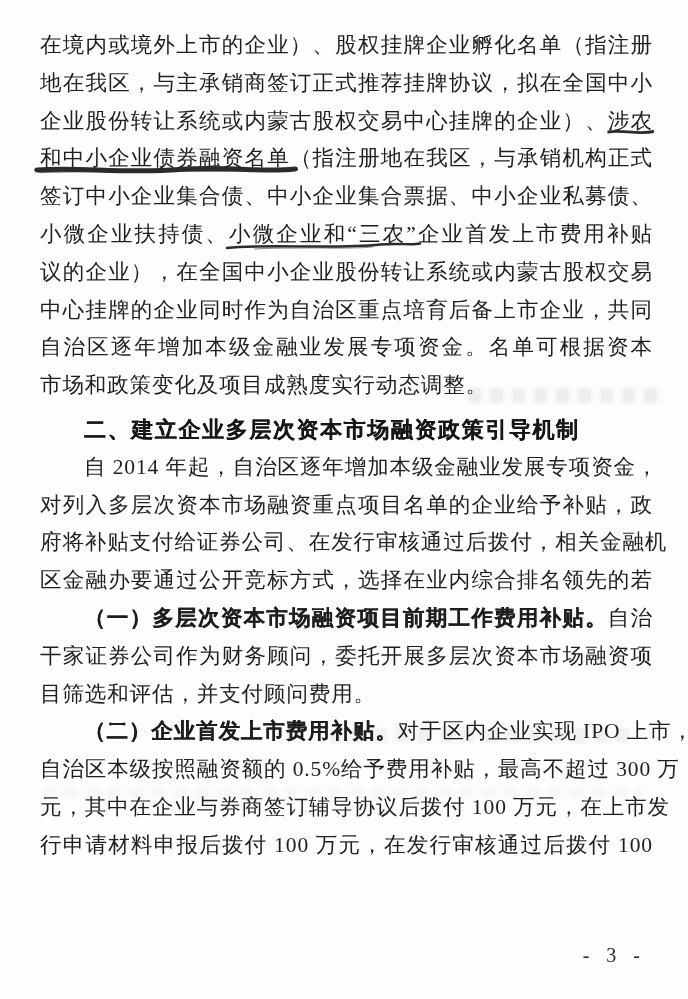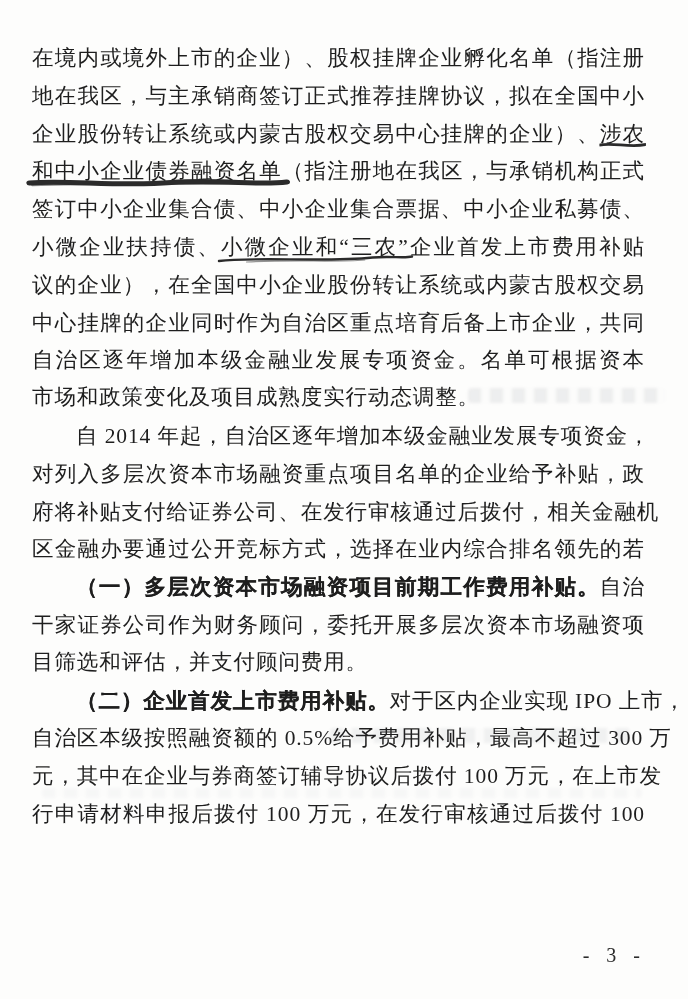--- a/index.html
+++ b/index.html
@@ -10,40 +10,38 @@
   .page {
     position: relative;
     width: 688px;
     height: 999px;
     background: #fdfdfc;
     overflow: hidden;
     font-family: "Liberation Serif", "DejaVu Serif", serif;
   }
   .text-block {
     position: absolute;
-    left: 32px;
+    left: 40px;
     top: 27px;
     width: 613px;
-    margin-top: 13px;
   }
   .line {
     font-size: 21.5px;
     line-height: 37.8px;
     height: 37.8px;
     letter-spacing: 0.9px;
     color: #1e1e1e;
     text-align: justify;
     text-align-last: justify;
     text-justify: inter-ideograph;
     white-space: nowrap;
   }
   .line.no-justify {
     text-align: left;
     text-align-last: left;
-    font-family: Liberation Mono, monospace;
   }
   .line.indent {
     text-indent: 44px;
   }
   .line.heading {
     font-family: "Liberation Sans", "DejaVu Sans", sans-serif;
     font-weight: 700;
     color: #161616;
     letter-spacing: 1.6px;
     margin-top: 6px;
@@ -105,20 +103,21 @@
           </svg></span><span class="seg">（指注册地在我区，与承销机构正式</span></div>
       <div class="line"><span class="seg">签订中小企业集合债、中小企业集合票据、中小企业私募债、</span></div>
       <div class="line"><span class="seg">小微企业扶持债、</span><span class="seg u">小微企业和“三农”<svg class="uline" viewBox="0 0 200 12" preserveAspectRatio="none">
             <path d="M2 8 C 40 3.5, 110 9.5, 158 4.5 C 176 2.8, 190 5.5, 198 3.5" fill="none" stroke="#2b2b2b" stroke-width="2.4" stroke-linecap="round"></path>
             <path d="M30 9 C 80 6.5, 120 9.5, 150 7" fill="none" stroke="#2b2b2b" stroke-width="1.2" stroke-linecap="round" stroke-opacity="0.5"></path>
           </svg></span><span class="seg">企业首发上市费用补贴</span></div>
       <div class="line"><span class="seg">议的企业），在全国中小企业股份转让系统或内蒙古股权交易</span></div>
       <div class="line"><span class="seg">中心挂牌的企业同时作为自治区重点培育后备上市企业，共同</span></div>
       <div class="line"><span class="seg">自治区逐年增加本级金融业发展专项资金。名单可根据资本</span></div>
       <div class="line no-justify"><span class="seg">市场和政策变化及项目成熟度实行动态调整。</span></div>
+      <div class="line indent heading no-justify"><span class="seg bold">二、建立企业多层次资本市场融资政策引导机制</span></div>
       <div class="line indent"><span class="seg">自 2014 年起，自治区逐年增加本级金融业发展专项资金，</span></div>
       <div class="line"><span class="seg">对列入多层次资本市场融资重点项目名单的企业给予补贴，政</span></div>
       <div class="line"><span class="seg">府将补贴支付给证券公司、在发行审核通过后拨付，相关金融机</span></div>
       <div class="line"><span class="seg">区金融办要通过公开竞标方式，选择在业内综合排名领先的若</span></div>
       <div class="line indent"><span class="seg bold">（一）多层次资本市场融资项目前期工作费用补贴。</span><span class="seg">自治</span></div>
       <div class="line"><span class="seg">干家证券公司作为财务顾问，委托开展多层次资本市场融资项</span></div>
       <div class="line no-justify"><span class="seg">目筛选和评估，并支付顾问费用。</span></div>
       <div class="line indent"><span class="seg bold">（二）企业首发上市费用补贴。</span><span class="seg">对于区内企业实现 IPO 上市，</span></div>
       <div class="line"><span class="seg">自治区本级按照融资额的 0.5%给予费用补贴，最高不超过 300 万</span></div>
       <div class="line"><span class="seg">元，其中在企业与券商签订辅导协议后拨付 100 万元，在上市发</span></div>

